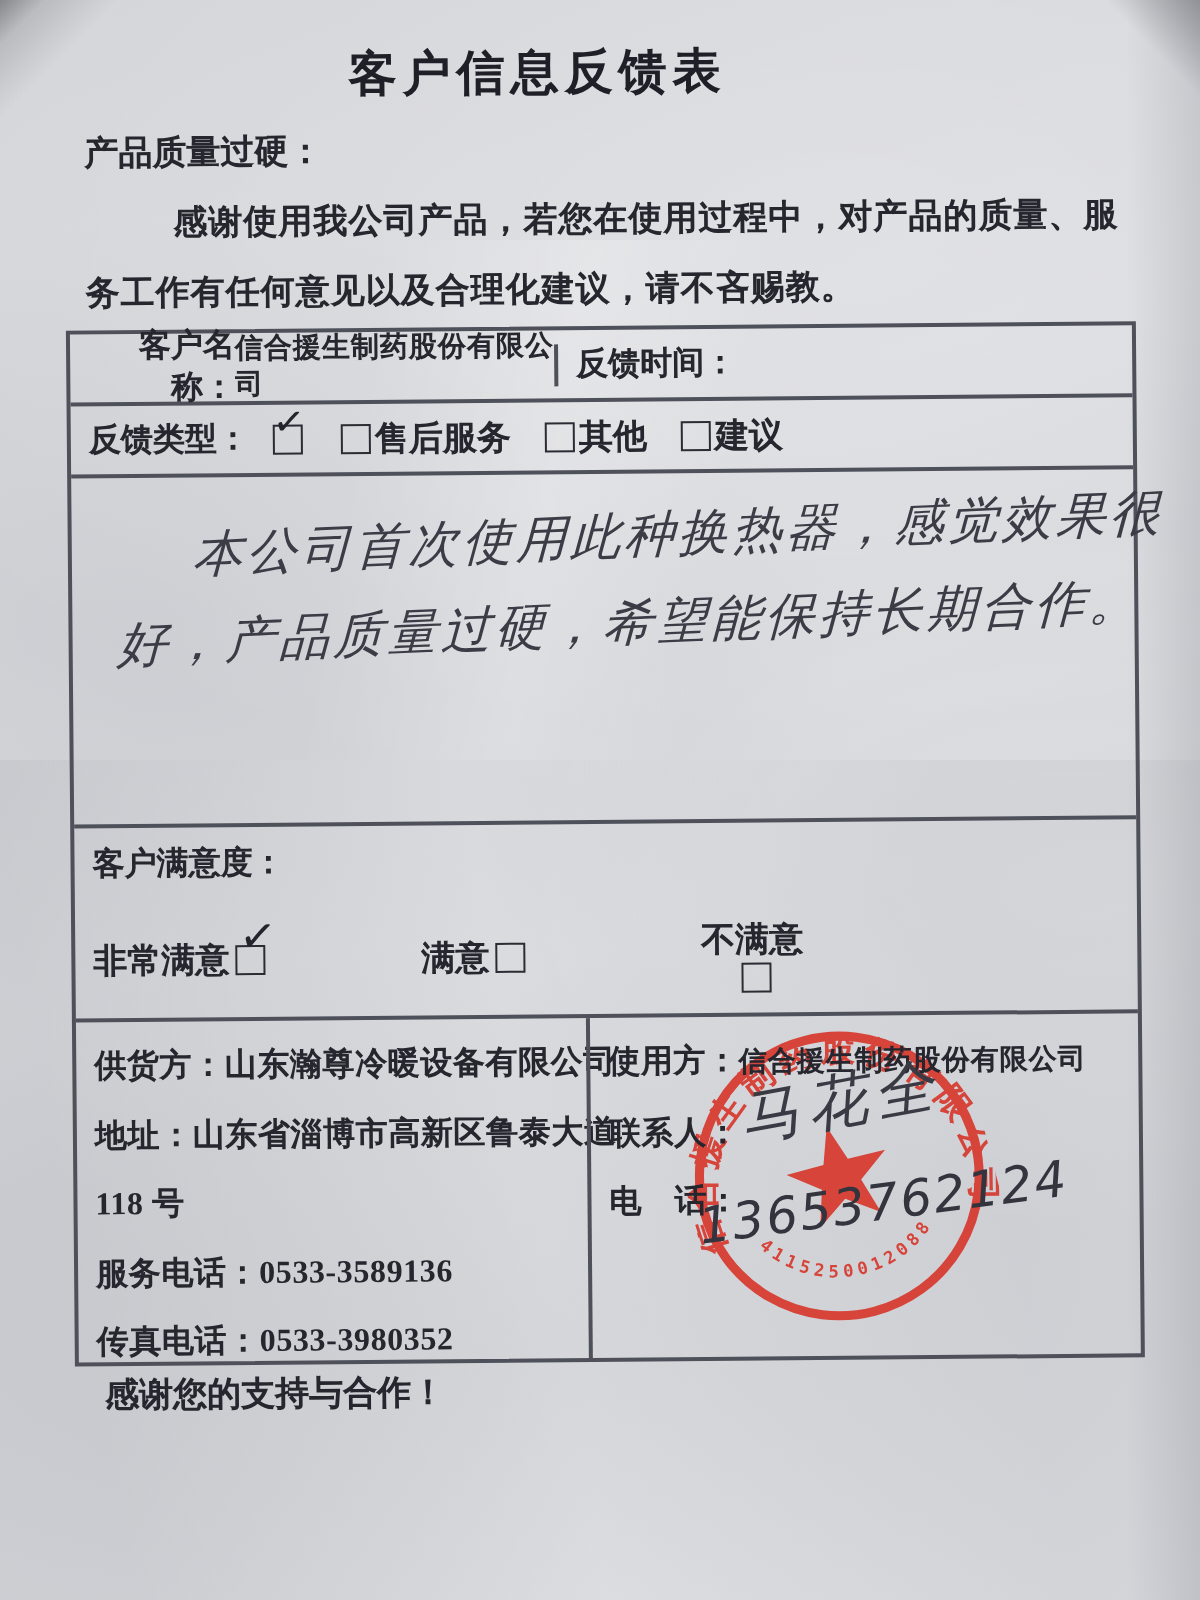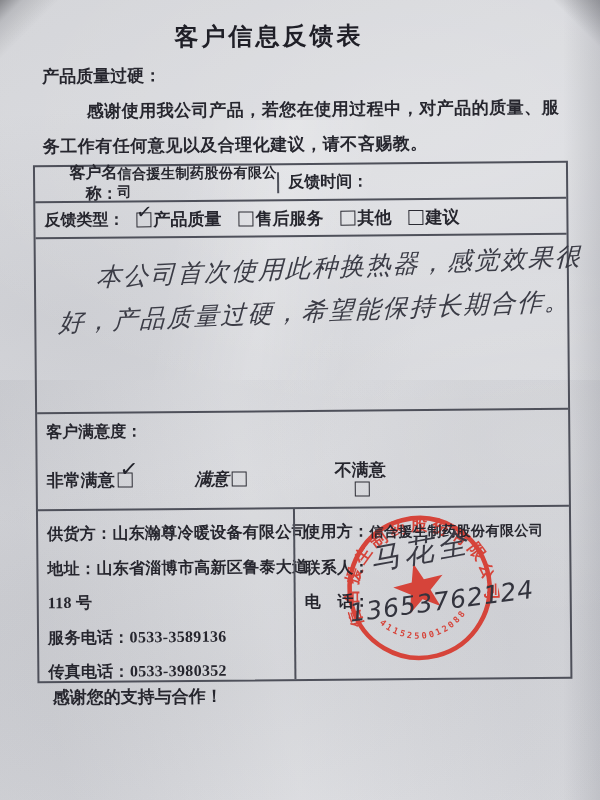--- a/index.html
+++ b/index.html
@@ -77,21 +77,21 @@
     color:#3b3c46;transform:rotate(-2deg) skewX(-4deg);transform-origin:left top;
     font-size:25px;letter-spacing:2px;white-space:nowrap;
   }
   .hand-l1{margin:14px 0 0 52px;}
   .hand-l2{margin:12px 0 0 14px;}
 
   .r4{height:97px;display:block;padding:8px 9px;}
   .sat-row{display:flex;align-items:center;margin-top:18px;font-size:17px;}
   .sat-row .opt{margin-right:0;}
   .sat1{}
-  .sat2{margin-left:62px;font-style:italic;}
+  .sat2{margin-left:78px;}
   .sat3{margin-left:88px;flex-direction:column;}
   .sat-tick .tick{font-size:22px;top:-14px;left:1px;}
 
   .r5{height:170px;}
   .r5 .c-left{width:255px;padding:6px 8px 0 9px;}
   .r5 .c-right{flex:1;padding:6px 8px 0 9px;position:relative;}
   .info-line{font-size:16px;font-weight:700;line-height:34.5px;white-space:nowrap;letter-spacing:0.3px;}
   .r5 .c-right .info-line{position:relative;z-index:3;}
 
   .closing{position:absolute;left:50px;top:684px;font-size:17px;font-weight:700;}
@@ -136,21 +136,20 @@
       </div>
     </div>
 
     <div class="row r2">
       <span class="lab">反馈类型：</span>
       <span class="opts">
         <span class="opt">
           <span class="cb cb-before checked">
               <span class="tick">✓</span>
             </span>
-          <span>产品质量</span>
         </span>
         <span class="opt">
           <span class="cb cb-before"></span>
           <span>售后服务</span>
         </span>
         <span class="opt">
           <span class="cb cb-before"></span>
           <span>其他</span>
         </span>
         <span class="opt">

